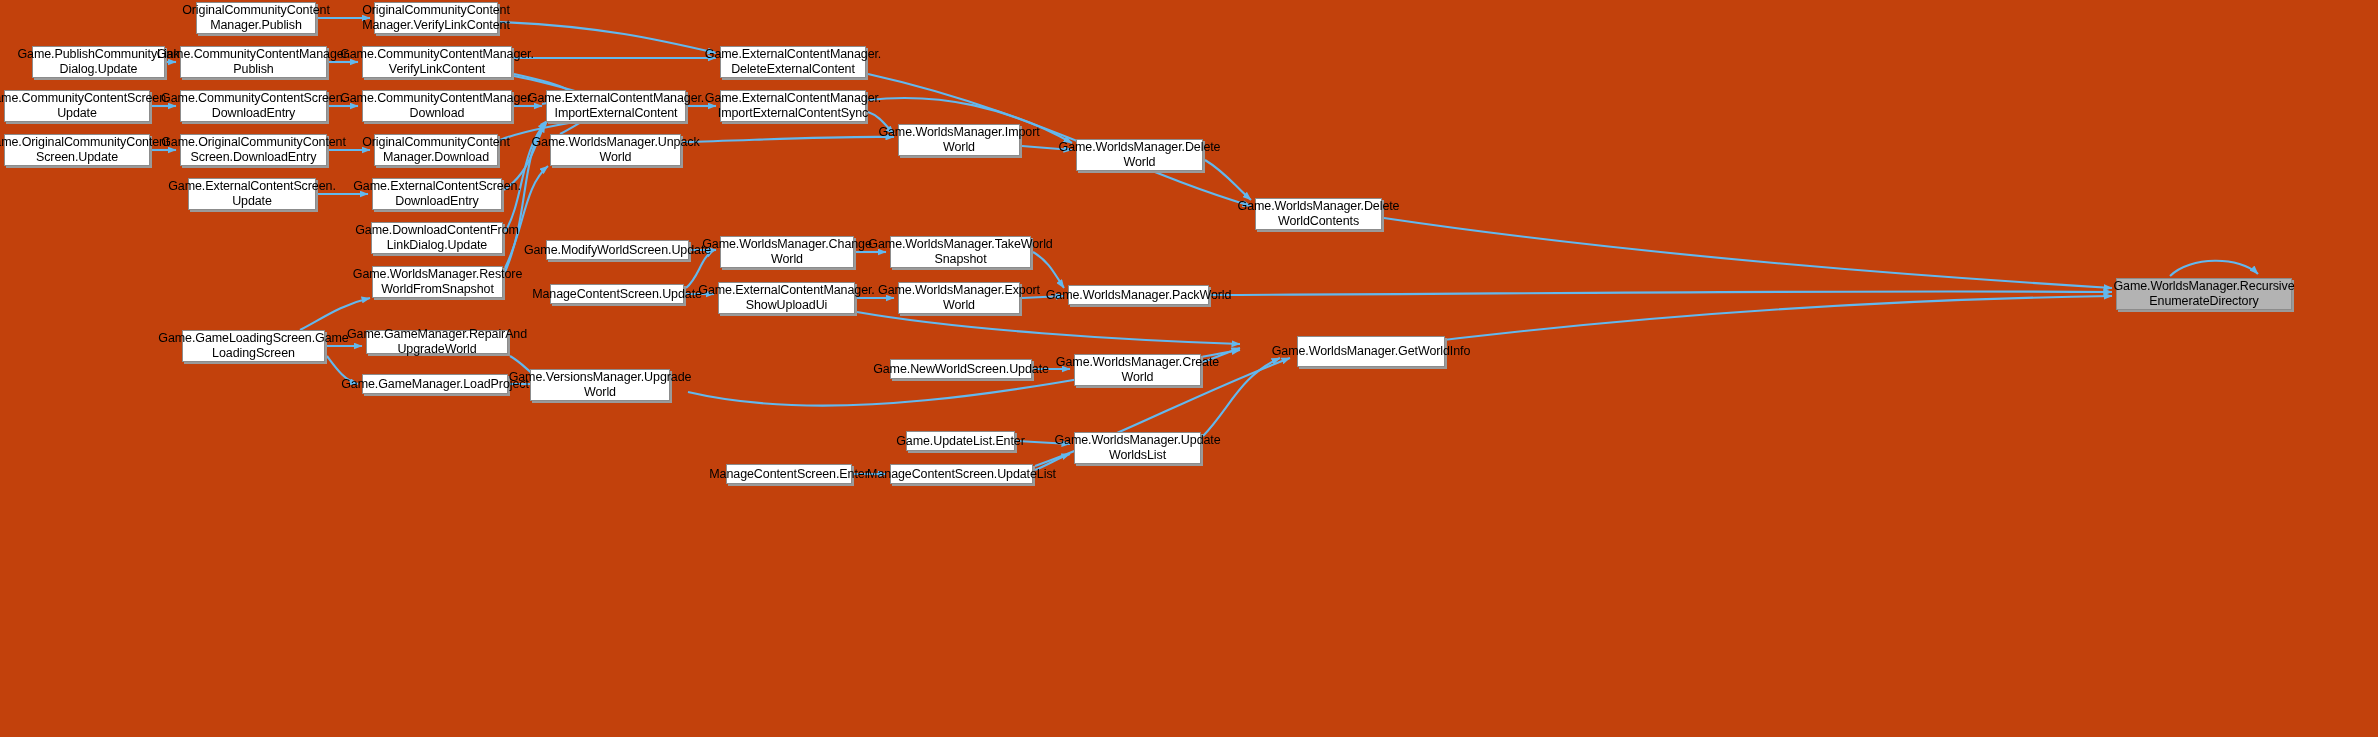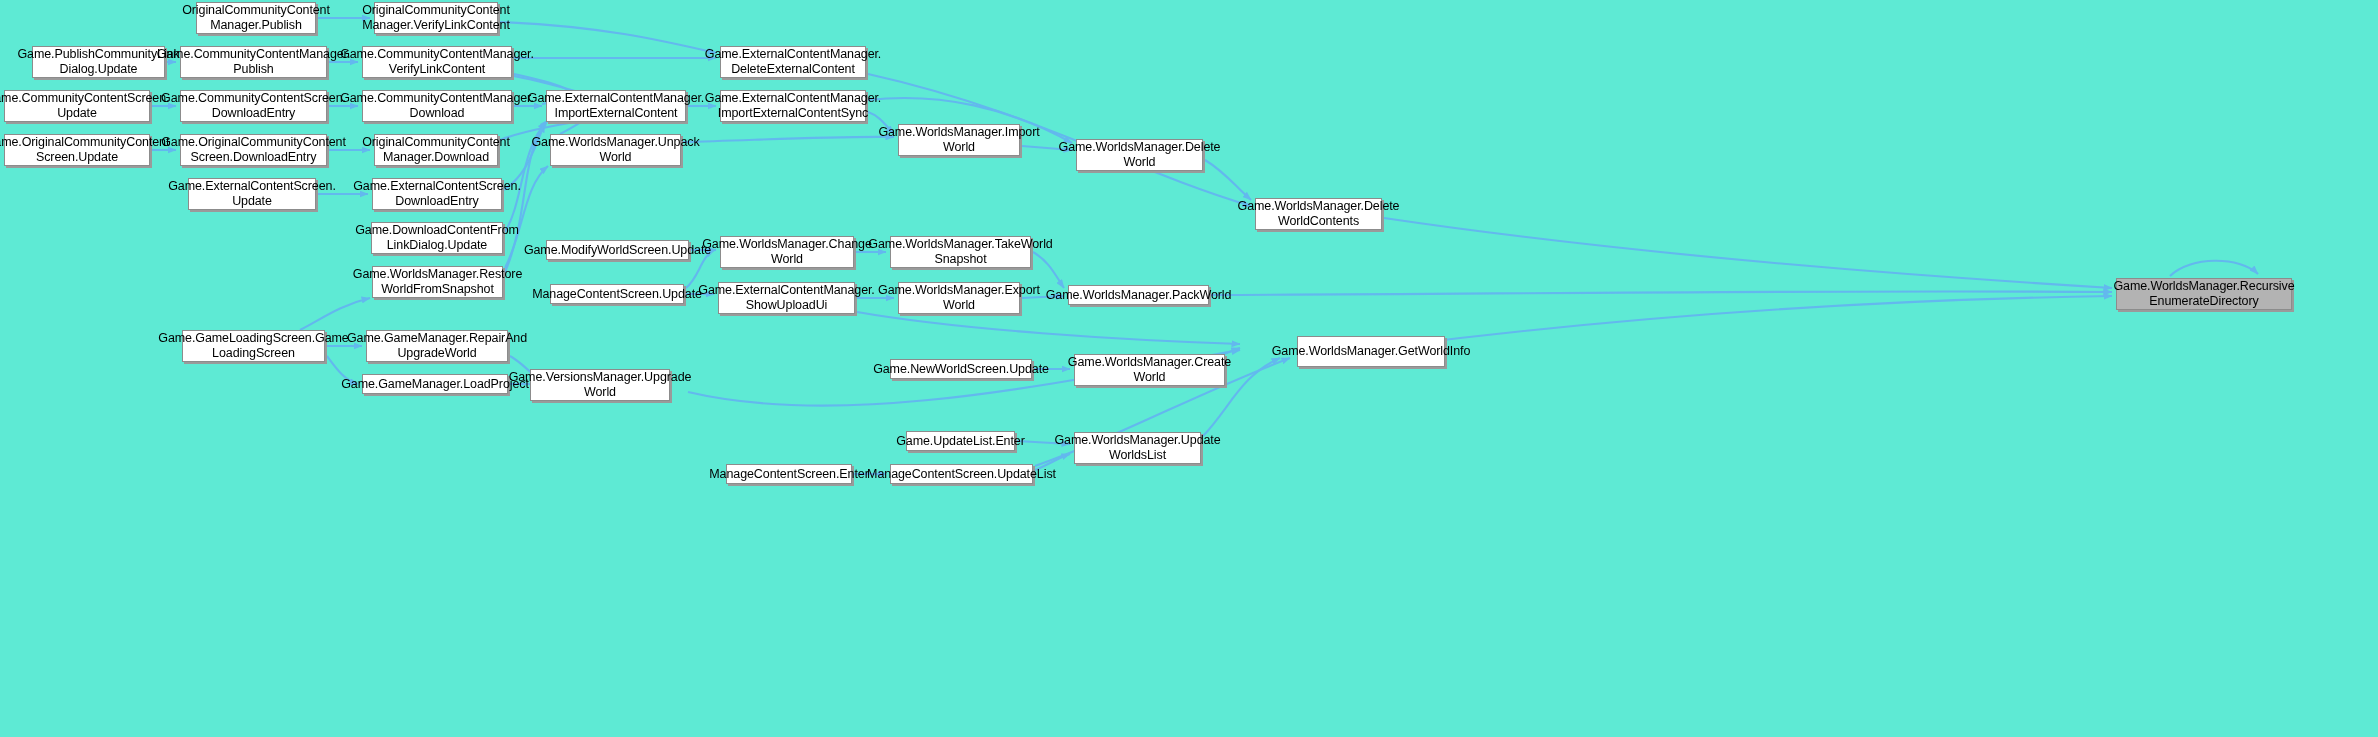--- a/index.html
+++ b/index.html
@@ -4,21 +4,21 @@
 <style>
   html, body {
     margin: 0;
     padding: 0;
     background: #000000;
   }
   #canvas {
     position: relative;
     width: 2378px;
     height: 737px;
-    background: #5eead4;
+    background: #c2410c;
     overflow: hidden;
     font-family: "Liberation Sans", sans-serif;
   }
   #edge-layer {
     position: absolute;
     left: 0;
     top: 0;
     width: 2378px;
     height: 737px;
     pointer-events: none;
@@ -171,25 +171,25 @@
     <div class="node" style="left: 550px; top: 284px; width: 134px; height: 20px;">ManageContentScreen.Update</div>
     <div class="node" style="left: 718px; top: 282px; width: 137px; height: 32px;">Game.ExternalContentManager.
 ShowUploadUi</div>
     <div class="node" style="left: 898px; top: 282px; width: 122px; height: 32px;">Game.WorldsManager.Export
 World</div>
     <div class="node" style="left: 1068px; top: 285px; width: 141px; height: 20px;">Game.WorldsManager.PackWorld</div>
     <div class="node current" style="left: 2116px; top: 278px; width: 176px; height: 32px;">Game.WorldsManager.Recursive
 EnumerateDirectory</div>
     <div class="node" style="left: 182px; top: 330px; width: 143px; height: 32px; text-align: center;">Game.GameLoadingScreen.Game
 LoadingScreen</div>
-    <div class="node" style="left: 366px; top: 330px; width: 142px; height: 32px;">Game.GameManager.RepairAnd
+    <div class="node" style="left: 366px; top: 330px; width: 142px; height: 24px;">Game.GameManager.RepairAnd
 UpgradeWorld</div>
     <div class="node" style="left: 1297px; top: 336px; width: 148px; height: 31px;">Game.WorldsManager.GetWorldInfo</div>
     <div class="node" style="left: 890px; top: 359px; width: 142px; height: 20px;">Game.NewWorldScreen.Update</div>
-    <div class="node" style="left: 1074px; top: 354px; width: 151px; height: 32px;">Game.WorldsManager.Create
+    <div class="node" style="left: 1074px; top: 354px; width: 127px; height: 32px;">Game.WorldsManager.Create
 World</div>
     <div class="node" style="left: 362px; top: 374px; width: 146px; height: 20px;">Game.GameManager.LoadProject</div>
     <div class="node" style="left: 530px; top: 369px; width: 140px; height: 32px;">Game.VersionsManager.Upgrade
 World</div>
     <div class="node" style="left: 906px; top: 431px; width: 109px; height: 20px;">Game.UpdateList.Enter</div>
     <div class="node" style="left: 1074px; top: 432px; width: 127px; height: 32px;">Game.WorldsManager.Update
 WorldsList</div>
     <div class="node" style="left: 726px; top: 464px; width: 126px; height: 20px;">ManageContentScreen.Enter</div>
     <div class="node" style="left: 890px; top: 464px; width: 143px; height: 20px;">ManageContentScreen.UpdateList</div>
   </div>

